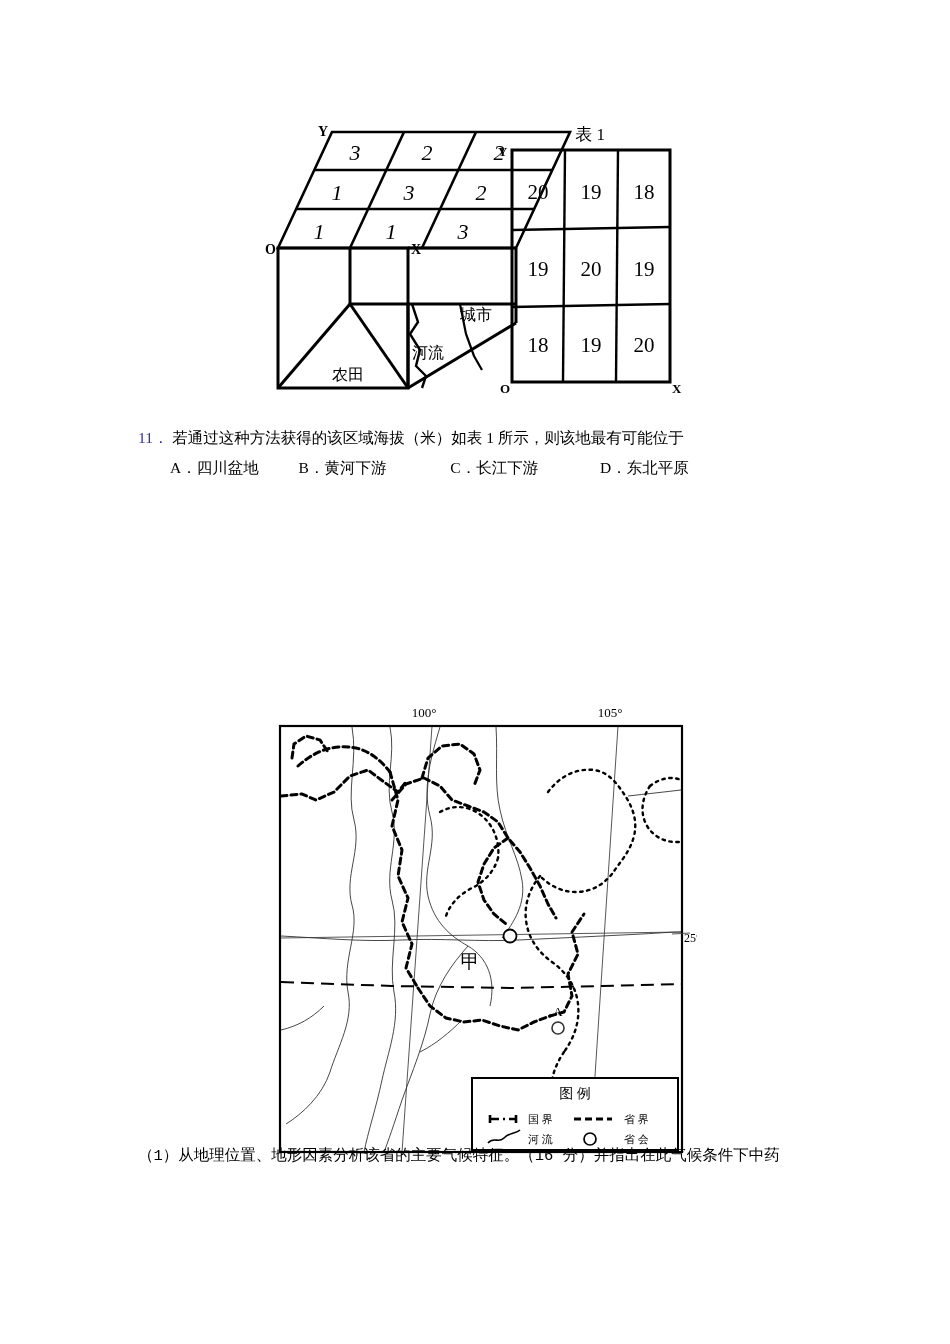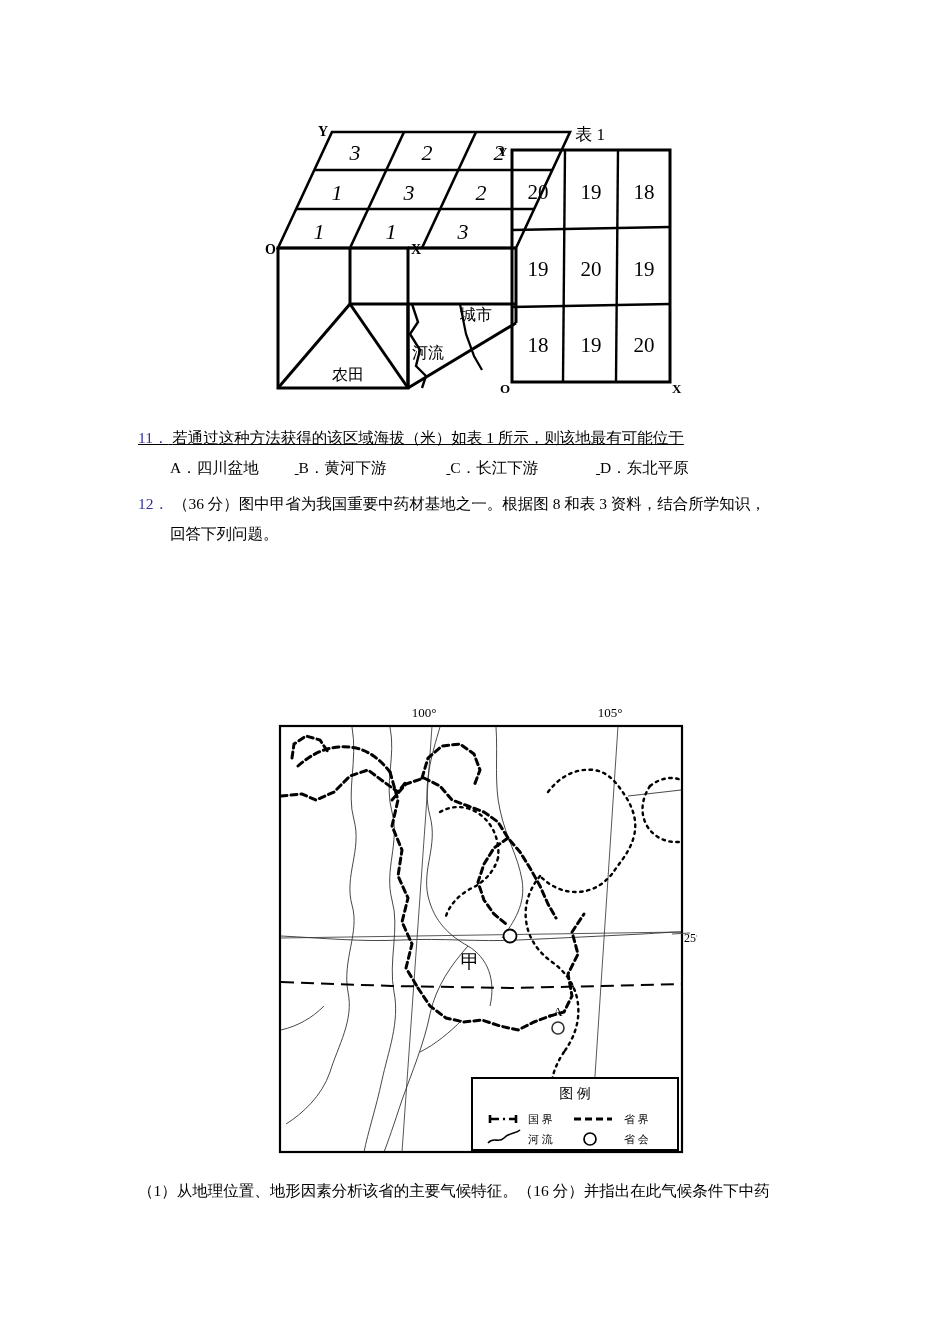--- a/index.html
+++ b/index.html
@@ -47,23 +47,23 @@
     color: #32329a;
     font-family: "Liberation Serif", "DejaVu Serif", serif;
   }
   .q-line { white-space: nowrap; }
   .q-indent { padding-left: 32px; }
   .opt { display:inline-block; }
   .opt-gap-a { margin-right: 36px; }
   .opt-gap-b { margin-right: 60px; }
   .opt-gap-c { margin-right: 58px; }
 
-  #q11 { top: 423px; text-decoration: underline; }
+  #q11 { top: 423px; }
   #q12 { top: 489px; }
-  #q12sub { top: 1176px; }
+  #q12sub { top: 1141px; font-family: Liberation Mono, monospace; }
 
   
   .fig2 {
     position: absolute;
     left: 272px;
     top: 700px;
     width: 425px;
     height: 465px;
   }
   .fig2 svg { display:block; }
@@ -177,27 +177,20 @@
     </div>
     <div class="q-line q-indent">
       <span class="opt opt-gap-a"><span>A．</span><span>四川盆地</span></span>
       <span class="opt opt-gap-b"><span>B．</span><span>黄河下游</span></span>
       <span class="opt opt-gap-c"><span>C．</span><span>长江下游</span></span>
       <span class="opt"><span>D．</span><span>东北平原</span></span>
     </div>
   </div>
 
   <div class="qblock" id="q12">
-    <div class="q-line">
-      <span class="qnum">12．</span>
-      <span>（36 分）图中甲省为我国重要中药材基地之一。根据图 8 和表 3 资料，结合所学知识，</span>
-    </div>
-    <div class="q-line q-indent">
-      <span>回答下列问题。</span>
-    </div>
   </div>
 
   <div class="fig2">
     <svg width="425" height="465" viewBox="0 0 425 465">
 
       <g class="lbl" font-size="13" text-anchor="middle" fill="#000">
         <text x="152" y="17">100°</text>
         <text x="338" y="17">105°</text>
       </g>
 

